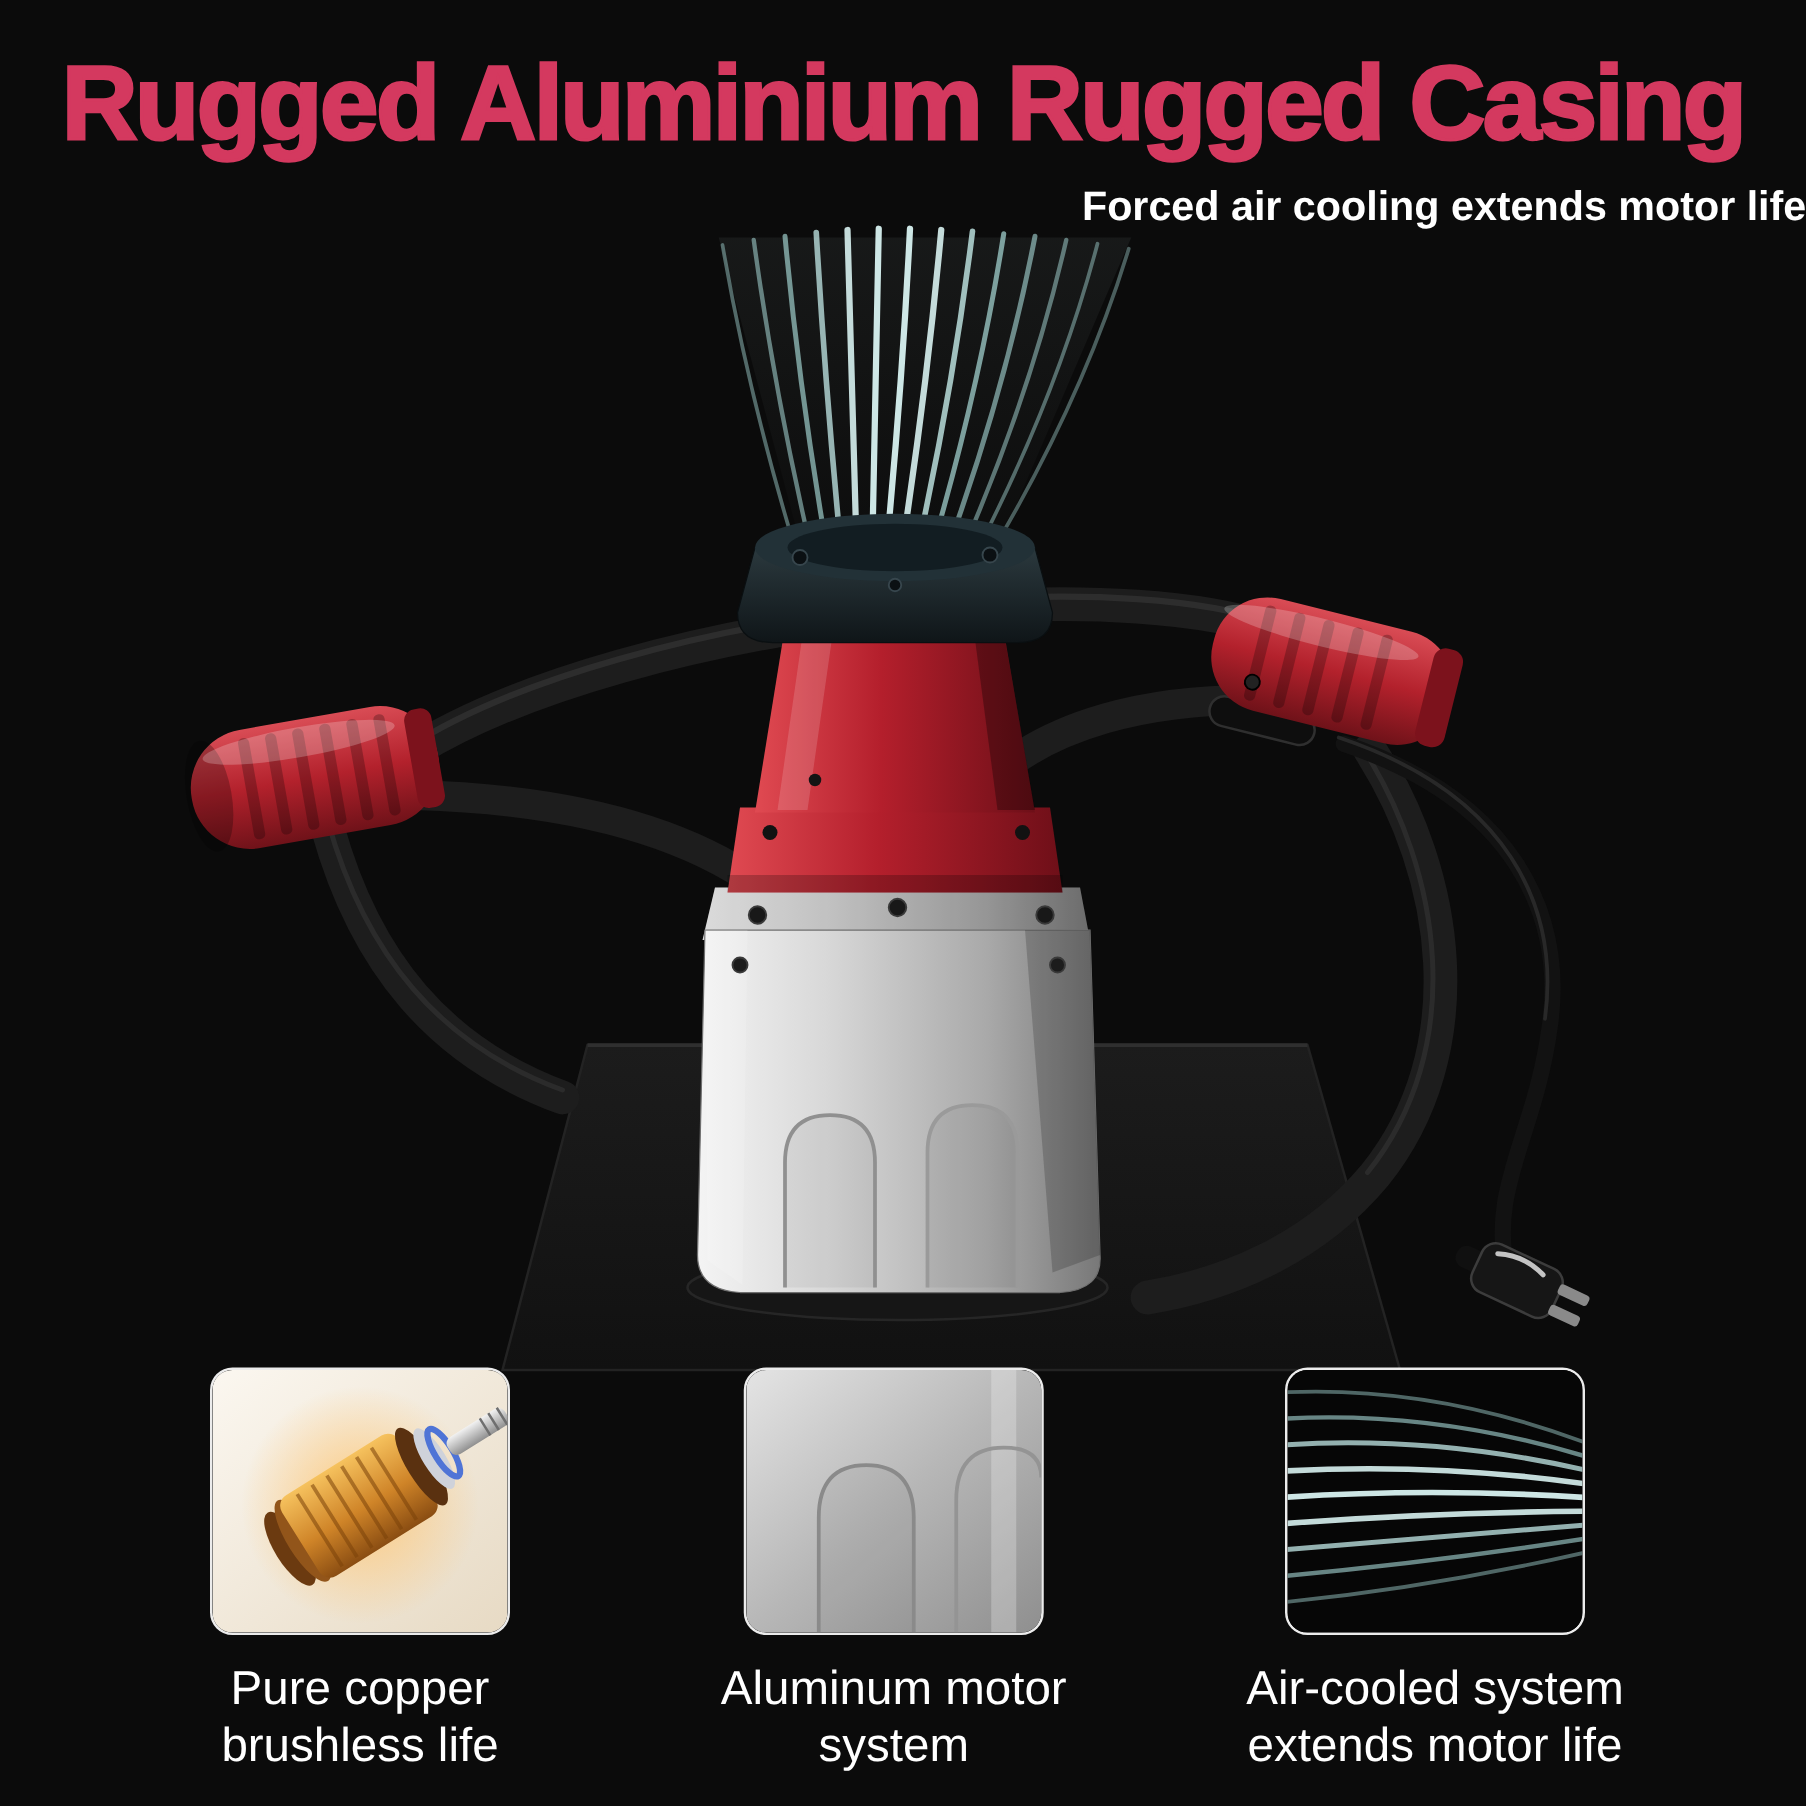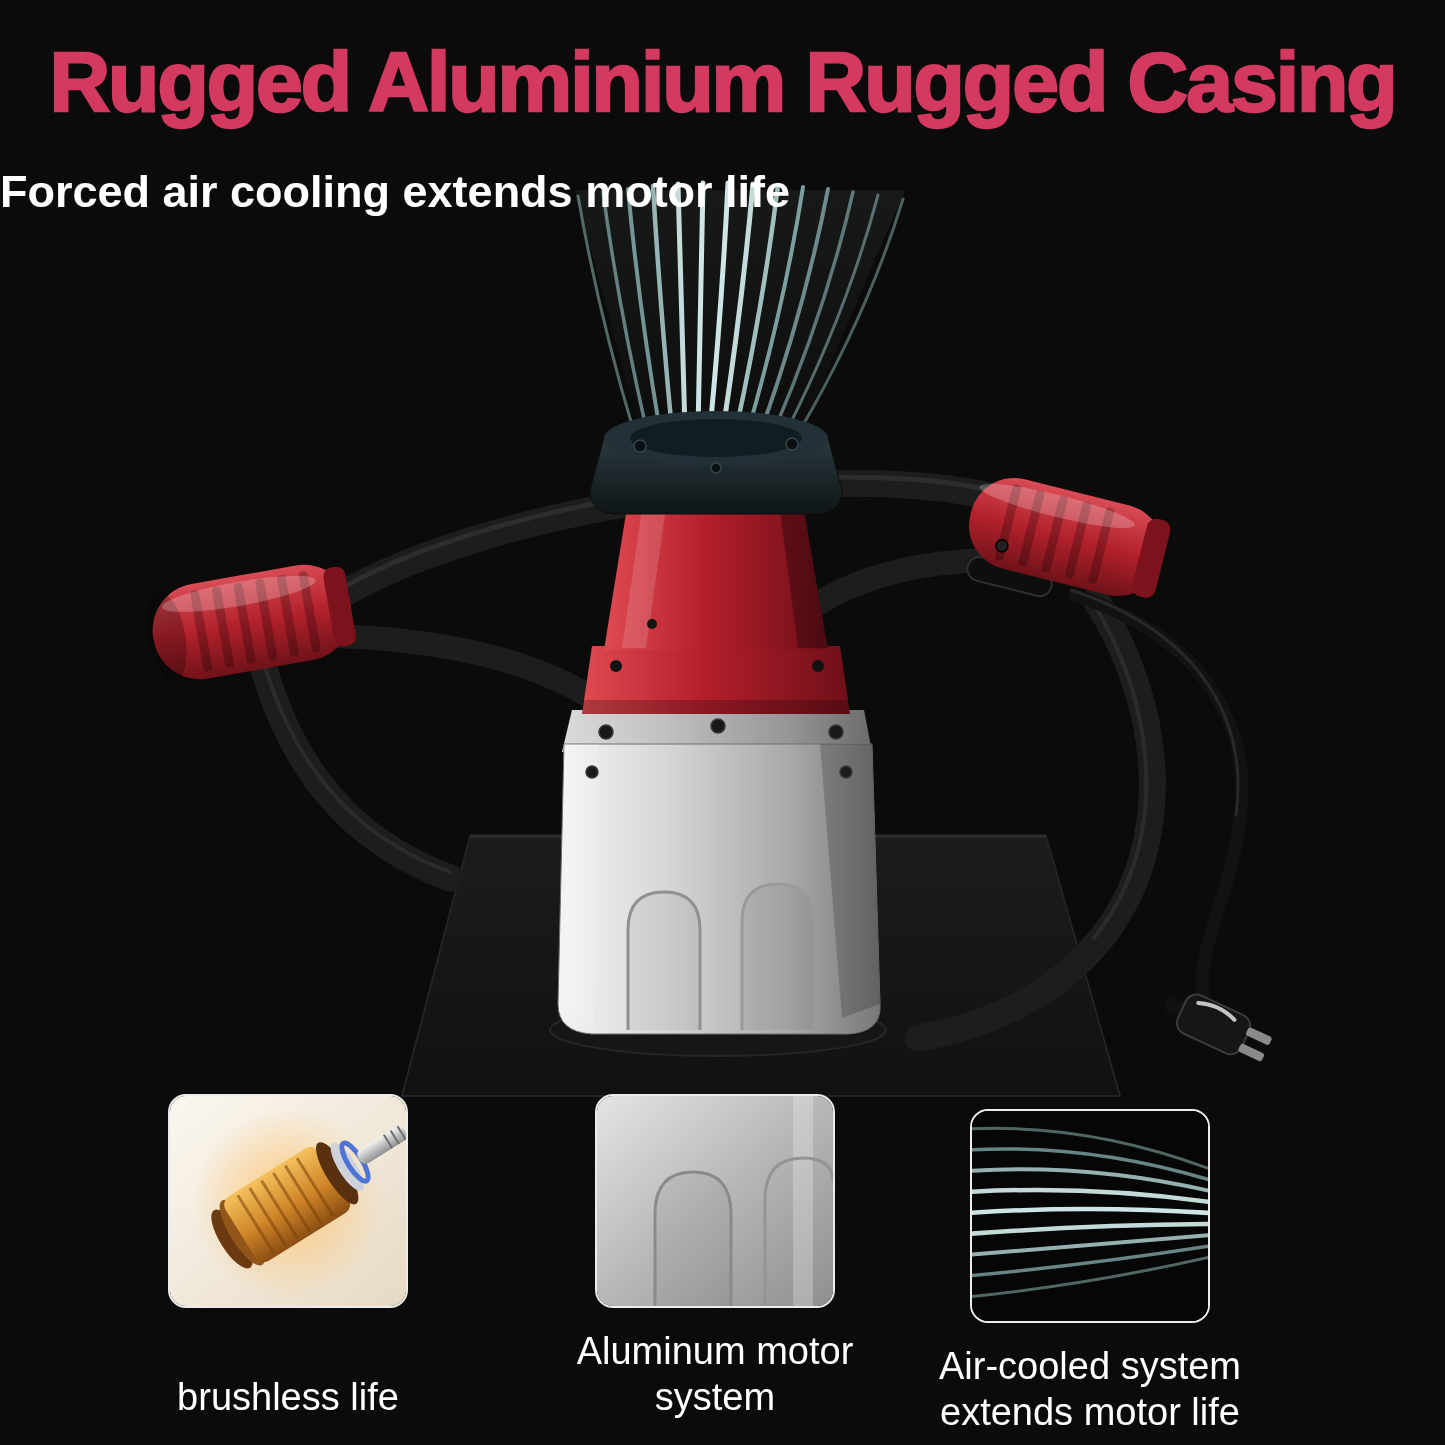--- a/index.html
+++ b/index.html
@@ -8,24 +8,24 @@
   .page { position:relative; width:1445px; height:1445px; background:#0b0b0b; overflow:hidden; }
   .hero { position:absolute; inset:0; width:1445px; height:1445px; }
   .title {
     position:absolute; top:34px; left:0; width:100%;
     text-align:center; font-size:84px; font-weight:700;
     color:#d4395f; letter-spacing:-2px;
     -webkit-text-stroke:2.5px #d4395f;
   }
   .subtitle {
     position:absolute; top:146px; left:0; width:100%;
-    text-align:left; font-size:45px; font-weight:700; color:#ffffff;margin-top:20px;
+    text-align:right; font-size:33px; font-weight:700; color:#ffffff;
   }
   .feature { position:absolute; top:1094px; width:440px; text-align:center; }
-  .f0 { left:68px; } .f1 { left:495px; } .f2 { left:870px;margin-top:15px; }
+  .f0 { left:68px; } .f1 { left:495px; } .f2 { left:928px; }
   .thumb {
     width:240px; height:214px; margin:0 auto;
     border:2px solid #ececec; border-radius:18px;
     overflow:hidden; background:#000;
   }
   .thumb svg { display:block; width:100%; height:100%; }
   .caption { margin-top:20px; font-size:38px; line-height:1.22; color:#ffffff; }
 </style>
 </head>
 <body>
@@ -212,21 +212,21 @@
           <path d="M80,74 V142 M94,74 V142 M108,74 V142 M122,74 V142 M136,74 V142 M150,74 V142" stroke="rgba(122,66,9,0.55)" stroke-width="3" fill="none"></path>
           <ellipse cx="176" cy="108" rx="11" ry="36" fill="#5a3110"></ellipse>
           <ellipse cx="188" cy="108" rx="9" ry="28" fill="#cfd2da"></ellipse>
           <ellipse cx="197" cy="108" rx="7" ry="22" fill="none" stroke="#4f74d6" stroke-width="5"></ellipse>
           <rect x="202" y="100" width="54" height="16" rx="6" fill="url(#t1shaft)"></rect>
           <path d="M236,100 V116 M244,100 V116 M252,100 V116" stroke="#6f6f6f" stroke-width="2"></path>
         </g>
       </svg>
     </div>
     <div class="caption">
-      <br>
+      <span>Pure copper</span><br>
       <span>brushless life</span>
     </div>
   </div>
 
   <div class="feature f1">
     <div class="thumb">
       <svg viewBox="0 0 236 210" aria-hidden="true">
         <defs>
           <linearGradient id="t2bg" x1="0" y1="0" x2="1" y2="1">
             <stop offset="0" stop-color="#e4e4e4"></stop>

